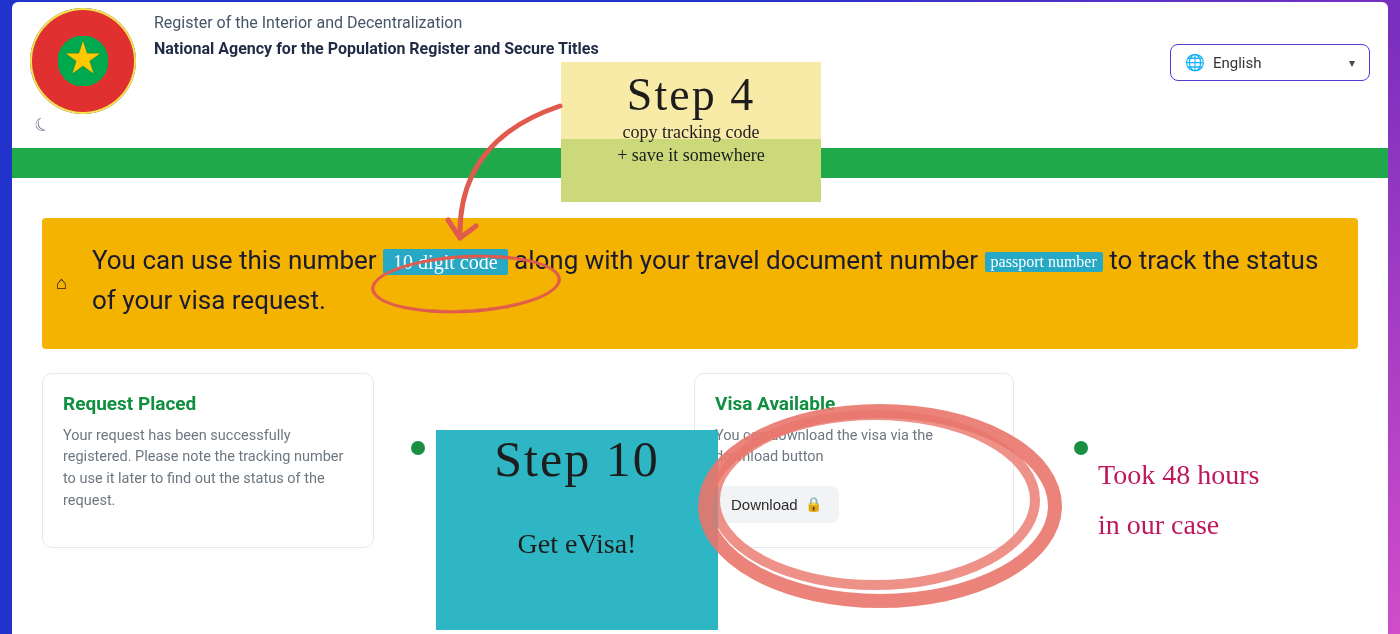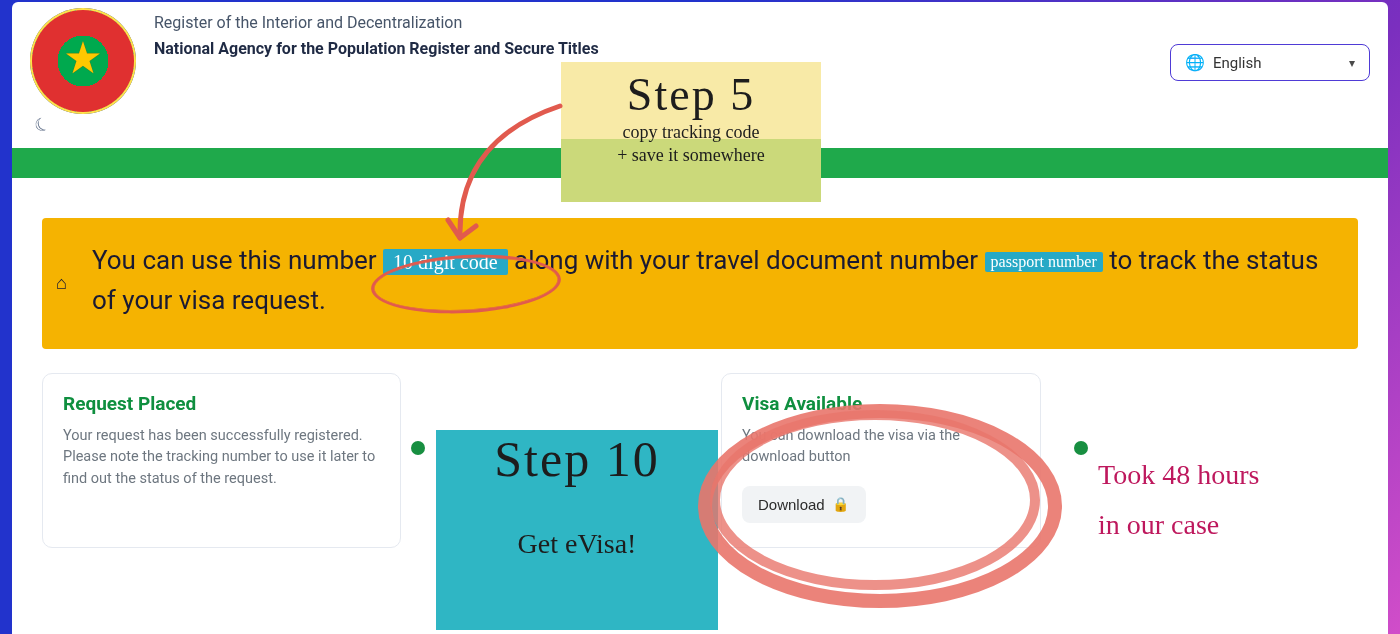--- a/index.html
+++ b/index.html
@@ -64,21 +64,21 @@
       line-height:1;
       vertical-align:middle;
     }
     .notice .chip.sm { font-size:16px; padding:2px 6px; }
 
     
     .cards { display:flex; padding:14px 30px 0 30px; gap:320px; align-items:stretch;
       position:relative; }
     .card {
       border:1px solid #e5e9f0; border-radius:10px; padding:18px 20px 24px 20px;
-      width:359px; background:#fff;
+      width:332px; background:#fff;
     }
     .card.r { width:320px; }
     .card h3 { color:#0f8f3f; font-size:19px; font-weight:700; margin-bottom:10px; }
     .card p  { color:#6e7780; font-size:14.5px; line-height:1.5; }
     .dl-btn {
       margin-top:18px; display:inline-flex; gap:8px;
       background:#f1f3f5; border:none; border-radius:8px;
       padding:10px 16px; font-size:15px; color:#2c2c2c; font-weight:500;
       cursor:pointer;
     }
@@ -172,21 +172,21 @@
         <span class="lock">🔒</span>
       </button>
     </div>
 
     <div class="dots dotB">
         <div class="dot"></div>
       </div>
   </div>
 
   <div class="ann step8-box">
-    <div class="big">Step 5</div>
+    <div class="big">Step 4</div>
     <div class="sm">copy tracking code</div>
     <div class="sm">+ save it somewhere</div>
   </div>
 
   <svg class="arrow-svg" viewBox="0 0 140 172">
     <path d="M120 10 C 60 30, 18 70, 20 142" fill="none" stroke="#e15a4e" stroke-width="5" stroke-linecap="round"></path>
     <path d="M20 142 l -12 -18 M20 142 l 16 -12" fill="none" stroke="#e15a4e" stroke-width="5" stroke-linecap="round"></path>
   </svg>
   <div class="ring-code"></div>
 

